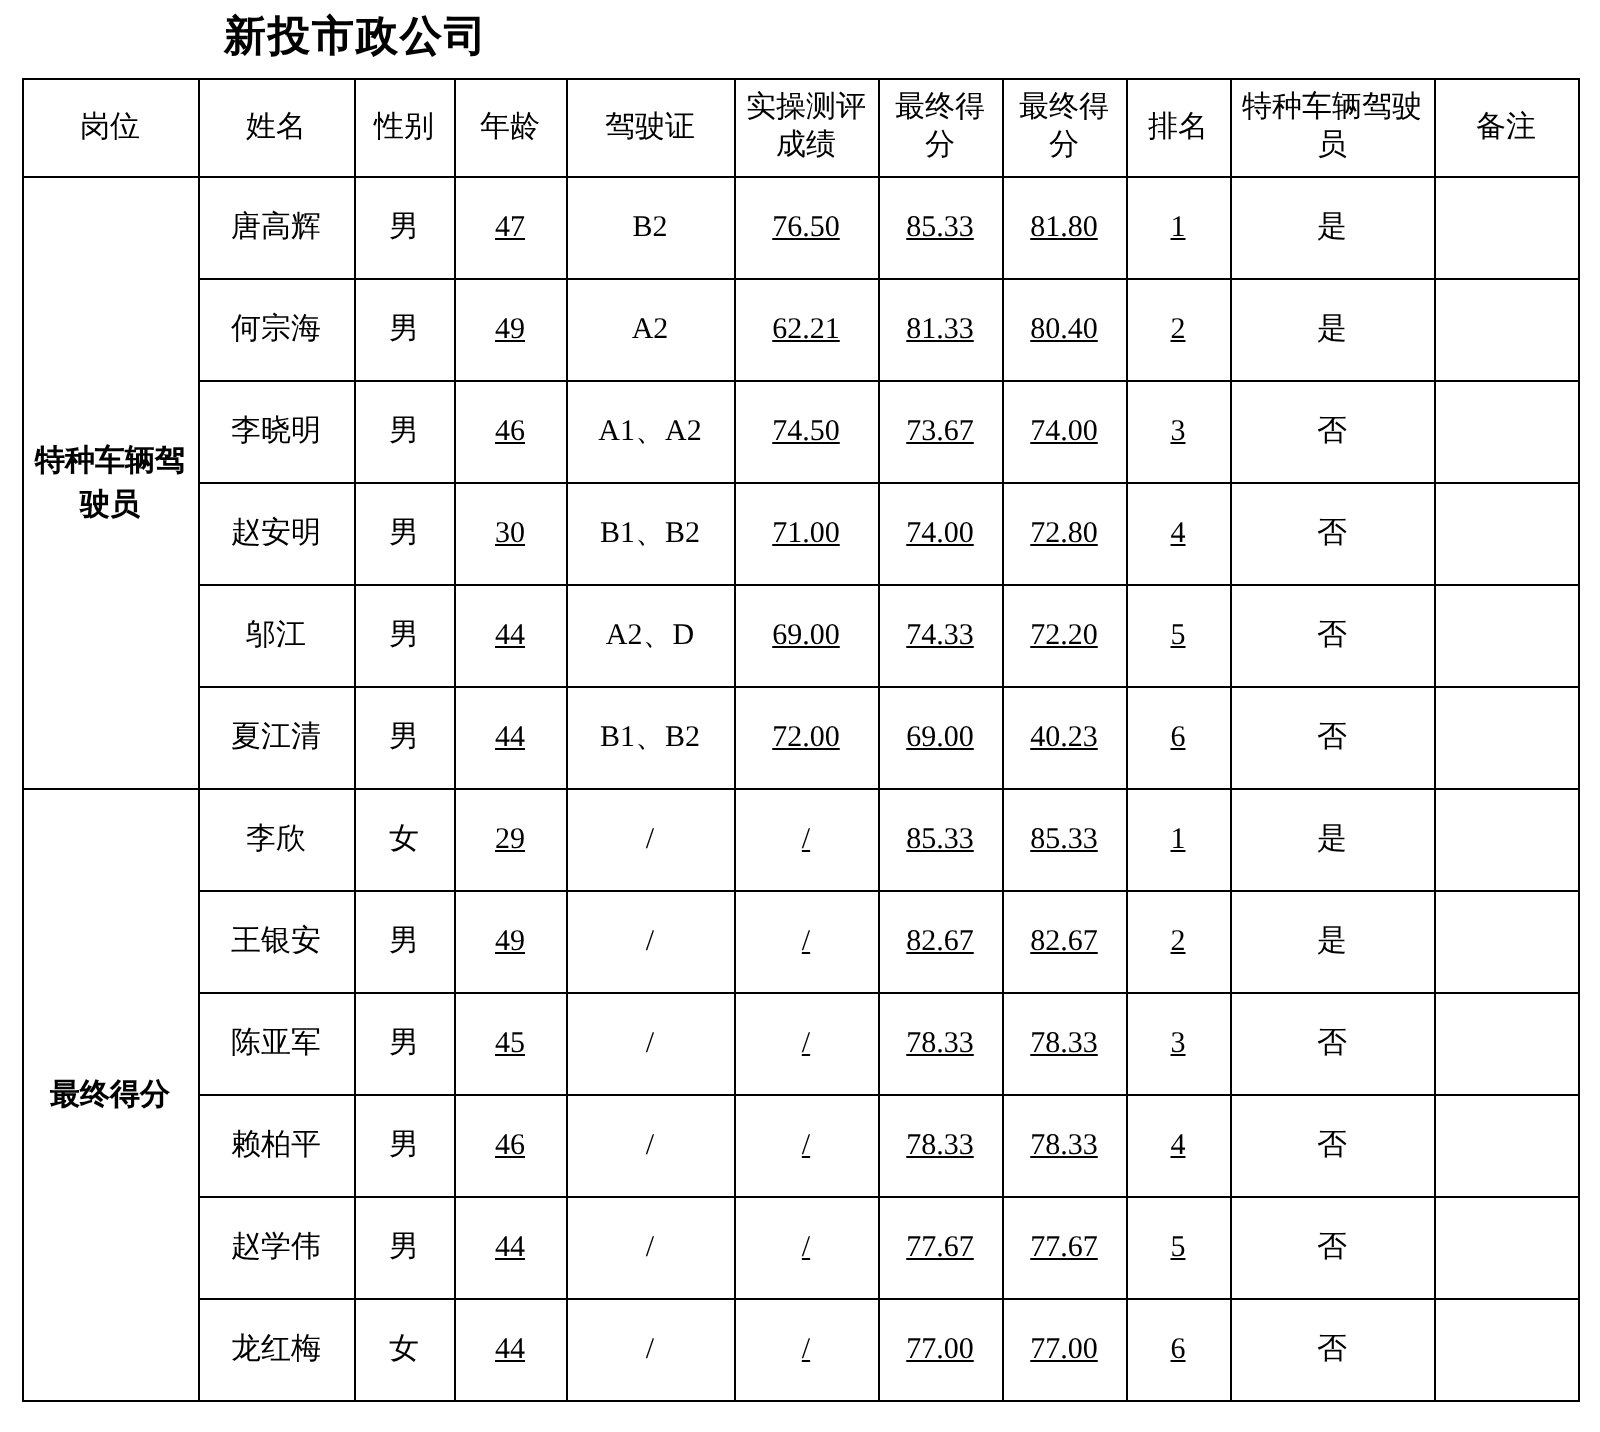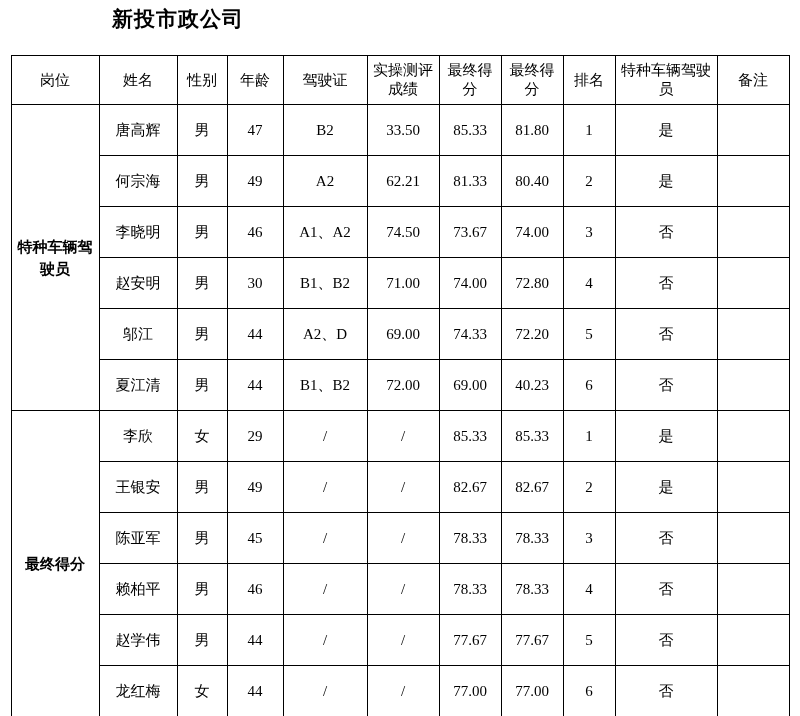--- a/index.html
+++ b/index.html
@@ -24,21 +24,21 @@
   .doc-title {
     font-family: "Liberation Sans", "DejaVu Sans", sans-serif;
     font-weight: bold;
     font-size: 21px;
     letter-spacing: 1px;
     padding: 5px 0 6px 112px;
     line-height: 28px;
   }
   table.score-table {
     border-collapse: collapse;
-    margin: 16px auto;
+    margin: 0 auto;
     width: 684px;
     table-layout: fixed;
   }
   table.score-table td,
   table.score-table th {
     border: 1px solid #000000;
     text-align: center;
     vertical-align: middle;
     font-size: 15px;
     font-family: "Liberation Serif", "DejaVu Serif", serif;
@@ -61,21 +61,21 @@
   .col-prac   { width: 72px; }
   .col-inter  { width: 62px; }
   .col-final  { width: 62px; }
   .col-rank   { width: 52px; }
   .col-enter  { width: 102px; }
   .col-note   { width: 72px; }
   .group-cell {
     line-height: 22px;
     font-weight: bold;
   }
-  .num { font-family: "Liberation Serif", "DejaVu Serif", serif; }
+  .num { font-family: "Liberation Serif", "DejaVu Serif", serif; text-decoration: underline; }
 </style>
 </head>
 <body>
 
 <div id="page">
 
   <div class="doc-title">新投市政公司</div>
 
   <table class="score-table">
     <colgroup>
@@ -107,21 +107,21 @@
       </tr>
     </thead>
     <tbody>
 
       <tr>
         <td class="group-cell" rowspan="6">特种车辆驾驶员</td>
         <td>唐高辉</td>
         <td>男</td>
         <td class="num">47</td>
         <td>B2</td>
-        <td class="num">33.50</td>
+        <td class="num">76.50</td>
         <td class="num">85.33</td>
         <td class="num">81.80</td>
         <td class="num">1</td>
         <td>是</td>
         <td></td>
       </tr>
       <tr>
         <td>何宗海</td>
         <td>男</td>
         <td class="num">49</td>

